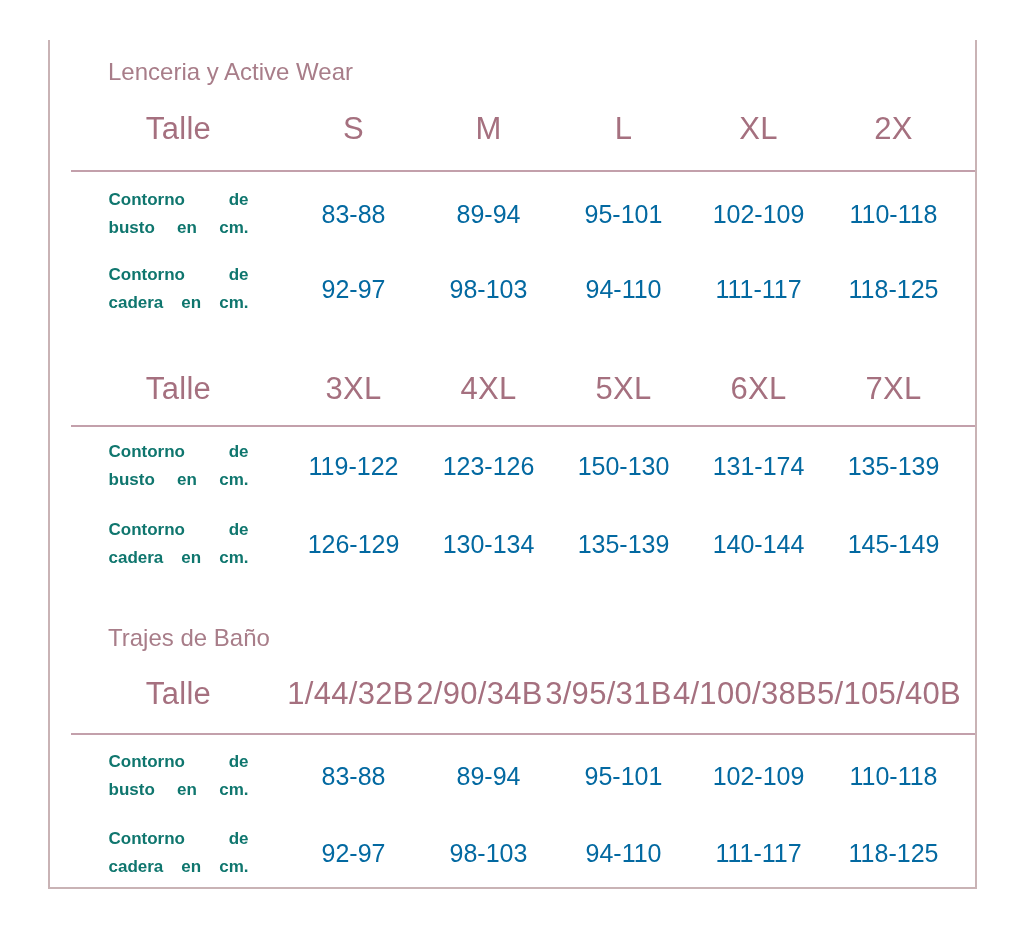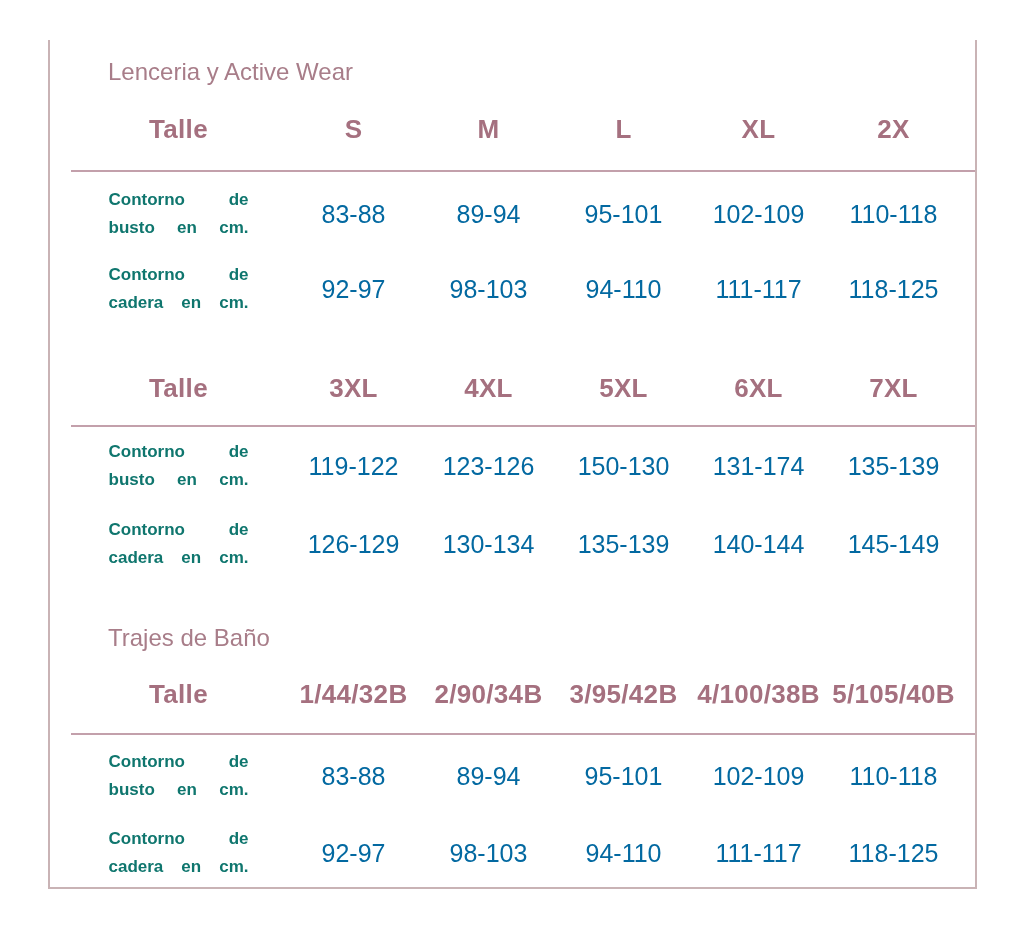--- a/index.html
+++ b/index.html
@@ -41,22 +41,22 @@
 
   .grid-row {
     display: grid;
     grid-template-columns: 215px repeat(5, 1fr);
     padding-right: 14px;
     align-items: center;
   }
   .header-row .hcell {
     text-align: center;
     color: #a5707f;
-    font-weight: 700;
-    font-size: 26px;
+    font-weight: 400;
+    font-size: 31px;
     letter-spacing: 0.3px;
   }
   .h-a { height: 82px; }
   .h-b { height: 73px; margin-top: 30px; }
   .h-c { height: 78px; }
 
   .rule {
     height: 2px;
     background: #c3a0ab;
     width: 100%;
@@ -171,21 +171,21 @@
       <div class="val">140-144</div>
       <div class="val">145-149</div>
     </div>
 
     <div class="section-title title-2">Trajes de Baño</div>
 
     <div class="grid-row header-row h-c">
       <div class="hcell">Talle</div>
       <div class="hcell">1/44/32B</div>
       <div class="hcell">2/90/34B</div>
-      <div class="hcell">3/95/42B</div>
+      <div class="hcell">3/95/31B</div>
       <div class="hcell">4/100/38B</div>
       <div class="hcell">5/105/40B</div>
     </div>
     <div class="rule"></div>
 
     <div class="grid-row data-row r-82">
       <div class="labelcell">
         <div class="row-label">
           <span class="jline">Contorno de</span>
           <span class="jline">busto en cm.</span>

